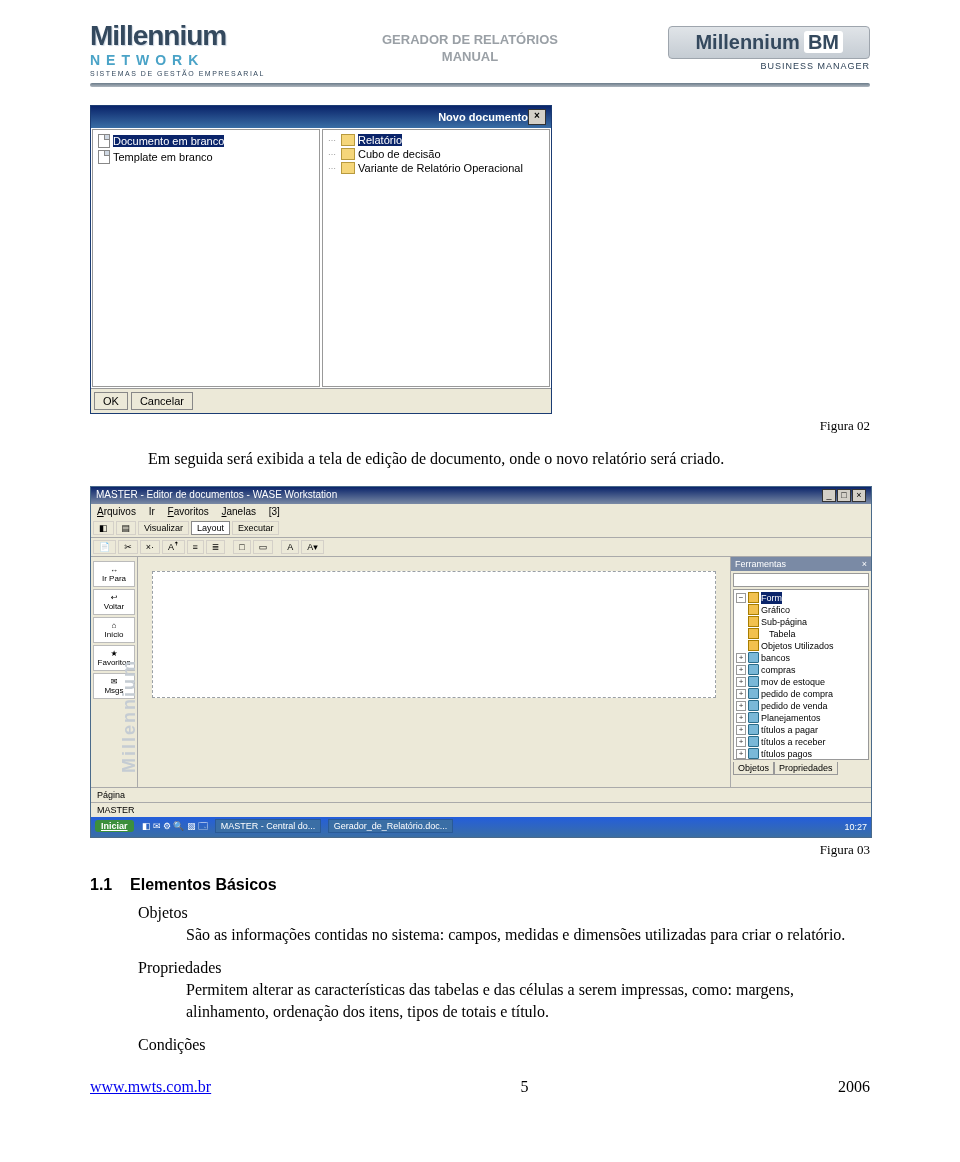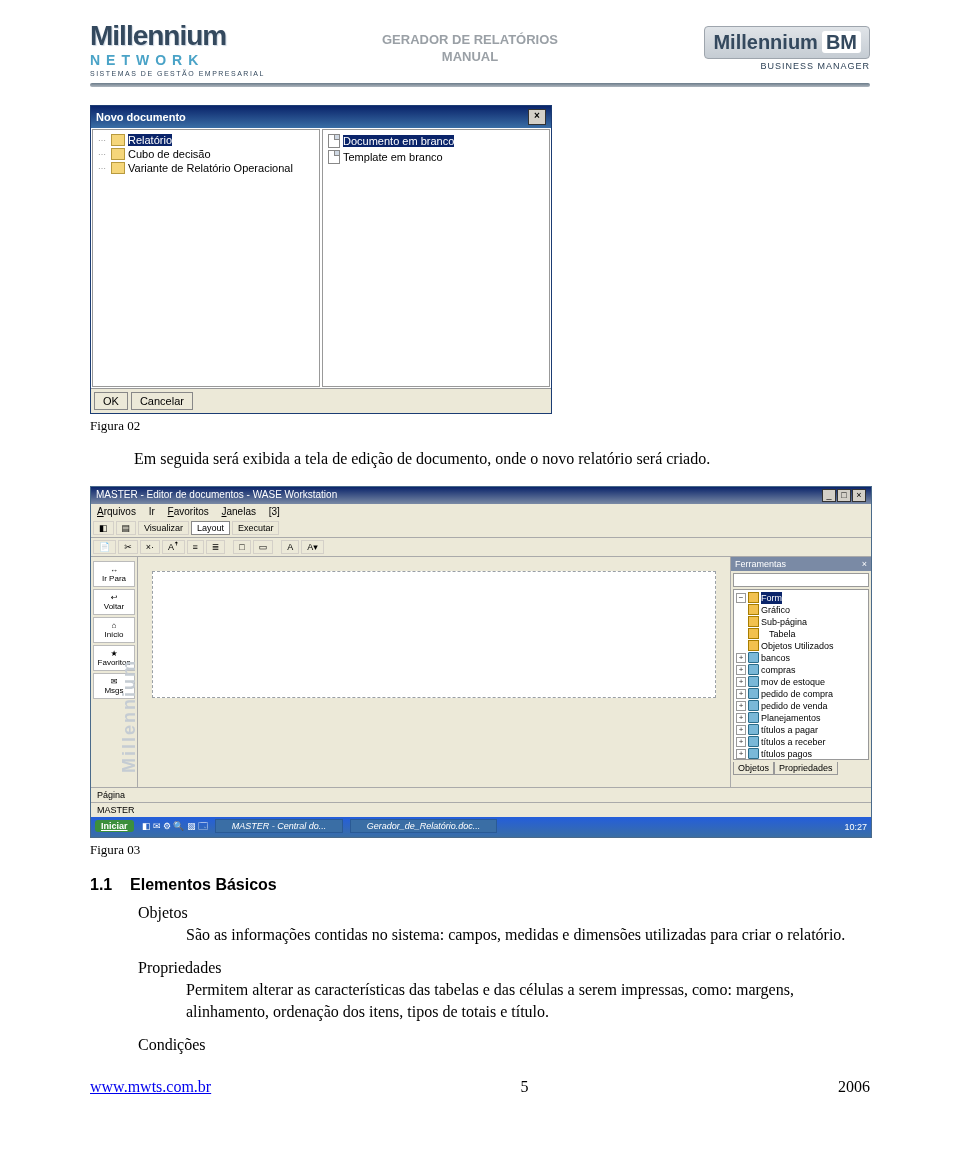--- a/index.html
+++ b/index.html
@@ -4,41 +4,41 @@
 <style>
   body { margin:0; font-family: Arial, sans-serif; background:#fff; color:#000; width:960px; }
   .page { padding: 20px 90px 20px 90px; }
   .header { display:flex; align-items:center; justify-content:space-between; }
   .logo-nw { width:210px; }
   .logo-nw .millennium { font-size:28px; font-weight:bold; color:#34495e; letter-spacing:-1px; text-shadow:1px 1px 1px #cfd8e3; }
   .logo-nw .network { font-size:14px; color:#4aa3c7; letter-spacing:6px; font-weight:bold; }
   .logo-nw .tag { font-size:7px; color:#34495e; letter-spacing:1.5px; margin-top:2px; }
   .header-center { flex:1; text-align:center; color:#9aa0a6; font-size:13px; font-weight:bold; line-height:1.3; }
   .logo-bm { width:230px; text-align:right; }
-  .bm-badge { background:linear-gradient(#e0e4e8,#c5ccd3); border:1px solid #9ea5ad; border-radius:4px; padding:4px 8px; display:inline-block; text-align:center; }
+  .bm-badge { background:linear-gradient(#e0e4e8,#c5ccd3); border:1px solid #9ea5ad; border-radius:4px; padding:4px 26px; display:inline-block; text-align:center; }
   .bm-badge .m { font-size:20px; font-weight:bold; color:#34495e; }
   .bm-badge .bm { font-size:20px; font-weight:bold; color:#34495e; background:#fff; padding:0 4px; border-radius:3px; margin-left:4px; }
   .bm-sub { font-size:9px; color:#2a3f54; font-weight:normal; letter-spacing:1px; margin-top:2px; }
   .divider { height:4px; background:linear-gradient(#6b7c8a,#aeb6be); margin:6px 0 18px; border-radius:2px; }
 
   .dialog { border:1px solid #1b3c73; width:460px; font-family: Tahoma, sans-serif; font-size:11px; }
-  .dialog-title { background:linear-gradient(#0a246a,#3a6ea5); color:#fff; font-weight:bold; padding:3px 5px; display:flex; justify-content:space-between; align-items:center; }
+  .dialog-title { background:linear-gradient(#0a246a,#3a6ea5); color:#fff; font-weight:bold; padding:3px 5px; display:flex; justify-content:flex-end; align-items:center; }
   .close-x { width:16px; height:14px; background:#d4d0c8; border:1px solid #333; color:#000; text-align:center; line-height:12px; font-size:10px; }
   .dialog-body { display:flex; height:260px; background:#fff; }
   .dialog-pane { width:50%; border:1px solid #999; margin:1px; padding:3px 5px; overflow:auto; }
   .tree-item { display:flex; align-items:center; gap:3px; padding:1px 0; }
   .tree-line::before { content:"⋯"; color:#999; margin-right:2px; font-size:8px; }
   .folder-icon { width:12px; height:10px; background:#f5d67a; border:1px solid #b89a3e; }
   .doc-icon { width:10px; height:12px; background:#fff; border:1px solid #888; position:relative; }
   .doc-icon::after { content:""; position:absolute; top:0; right:0; width:4px; height:4px; background:#cfd8e3; border-left:1px solid #888; border-bottom:1px solid #888; }
   .selected { background:#0a246a; color:#fff; }
   .dialog-footer { background:#ece9d8; padding:3px; display:flex; gap:3px; border-top:1px solid #999; }
   .winbtn { background:#ece9d8; border:1px solid #888; padding:2px 8px; font-size:11px; }
 
-  .caption { font-family:'Times New Roman', serif; font-size:13px; margin:4px 0 14px; }
+  .caption { font-family:'Times New Roman', serif; font-size:13px; margin:4px 0 14px;text-align:right; }
 
   .editor { border:1px solid #4a6a8a; width:100%; font-family: Tahoma, sans-serif; font-size:10px; }
   .editor-titlebar { background:linear-gradient(#0a246a,#7a8aa5); color:#fff; padding:2px 5px; display:flex; justify-content:space-between; }
   .editor-titlebar .btns span{ width:12px; height:11px; display:inline-block; background:#d4d0c8; border:1px solid #333; margin-left:1px; font-size:9px; text-align:center; line-height:10px; color:#000;}
   .editor-menu { background:#ece9d8; padding:2px 6px; font-size:10px; }
   .editor-menu span { margin-right:10px;margin-top:45px; }
   .editor-menu u { text-decoration:underline; }
   .toolbar-area { background:#ece9d8; padding:2px; display:flex; flex-wrap:wrap; gap:2px; border-bottom:1px solid #aaa; }
   .tb-btn { background:#ece9d8; border:1px solid #d4d0c8; padding:1px 5px; font-size:9px; }
   .tb-btn.active { border:1px solid #888; background:#fff; }
@@ -55,21 +55,21 @@
   .obj-list { background:#fff; border:1px solid #999; margin:2px; height:165px; overflow:hidden; padding:2px; }
   .obj-item { display:flex; align-items:center; gap:2px; padding:0; line-height:12px; }
   .sq { width:8px; height:8px; border:1px solid #999; background:#fff; font-size:8px; line-height:8px; text-align:center; color:#333;}
   .ico-g { width:9px; height:9px; background:#f2c14e; border:1px solid #a77d00; }
   .ico-db { width:9px; height:9px; background:#7ab8d8; border:1px solid #2a6c8a; border-radius:1px; }
   .obj-tabs { display:flex; gap:0; margin:0 2px; }
   .obj-tab { border:1px solid #999; border-top:none; background:#ece9d8; padding:1px 4px; font-size:9px; }
   .editor-status { background:#ece9d8; border-top:1px solid #aaa; padding:2px 6px; font-size:9px; display:flex; justify-content:space-between; }
   .taskbar { background:linear-gradient(#245edb,#3a6ea5); color:#fff; padding:2px 4px; font-size:9px; display:flex; justify-content:space-between; align-items:center; }
   .taskbar .start { background:#3c8f3c; padding:1px 6px; border-radius:3px; font-weight:bold;text-decoration:underline; }
-  .taskbar .task { background:#3a6ea5; padding:1px 16px; margin-left:4px; border:1px solid #2a5a95;font-style:italic;}
+  .taskbar .task { background:#3a6ea5; padding:1px 5px; margin-left:4px; border:1px solid #2a5a95;}
 
   .body-text { font-family:'Times New Roman', serif; font-size:16px; margin:10px 0 16px; line-height:1.35; }
   h3.sec { font-family: Arial, sans-serif; font-size:16px; font-weight:bold; margin:18px 0 10px; }
   .sub-head { font-family:'Times New Roman', serif; font-size:16px; margin:8px 0 2px; }
   .sub-body { font-family:'Times New Roman', serif; font-size:16px; margin:0 0 14px 48px; line-height:1.35; }
 
   .footer { display:flex; justify-content:space-between; font-family:'Times New Roman', serif; font-size:16px; margin-top:24px; }
   .footer .url { color:#0000ee; text-decoration:underline; }
 </style>
 </head>
@@ -96,52 +96,52 @@
   </div>
   <div class="divider"></div>
 
   <div class="dialog">
     <div class="dialog-title">
       <span>Novo documento</span>
       <span class="close-x">×</span>
     </div>
     <div class="dialog-body">
       <div class="dialog-pane">
+        <div class="tree-item">
+            <span class="doc-icon"></span>
+            <span class="selected">Documento em branco</span>
+          </div>
+        <div class="tree-item">
+            <span class="doc-icon"></span>
+            <span>Template em branco</span>
+          </div>
+      </div>
+      <div class="dialog-pane">
         <div class="tree-item tree-line">
             <span class="folder-icon"></span>
             <span class="selected">Relatório</span>
           </div>
         <div class="tree-item tree-line">
             <span class="folder-icon"></span>
             <span>Cubo de decisão</span>
           </div>
         <div class="tree-item tree-line">
             <span class="folder-icon"></span>
             <span>Variante de Relatório Operacional</span>
           </div>
       </div>
-      <div class="dialog-pane">
-        <div class="tree-item">
-            <span class="doc-icon"></span>
-            <span class="selected">Documento em branco</span>
-          </div>
-        <div class="tree-item">
-            <span class="doc-icon"></span>
-            <span>Template em branco</span>
-          </div>
-      </div>
     </div>
     <div class="dialog-footer">
       <button class="winbtn">OK</button>
       <button class="winbtn">Cancelar</button>
     </div>
   </div>
   <div class="caption">Figura 02</div>
 
-  <p class="body-text" style="margin-left:44px;">Em seguida será exibida a tela de edição de documento, onde o novo relatório será criado.</p>
+  <p class="body-text" style="margin-left:58px;">Em seguida será exibida a tela de edição de documento, onde o novo relatório será criado.</p>
 
   <div class="editor">
     <div class="editor-titlebar">
       <span>MASTER - Editor de documentos - WASE Workstation</span>
       <span class="btns">
         <span>_</span><span>□</span><span>×</span>
       </span>
     </div>
     <div class="editor-menu">
       <span><u>A</u>rquivos</span>

